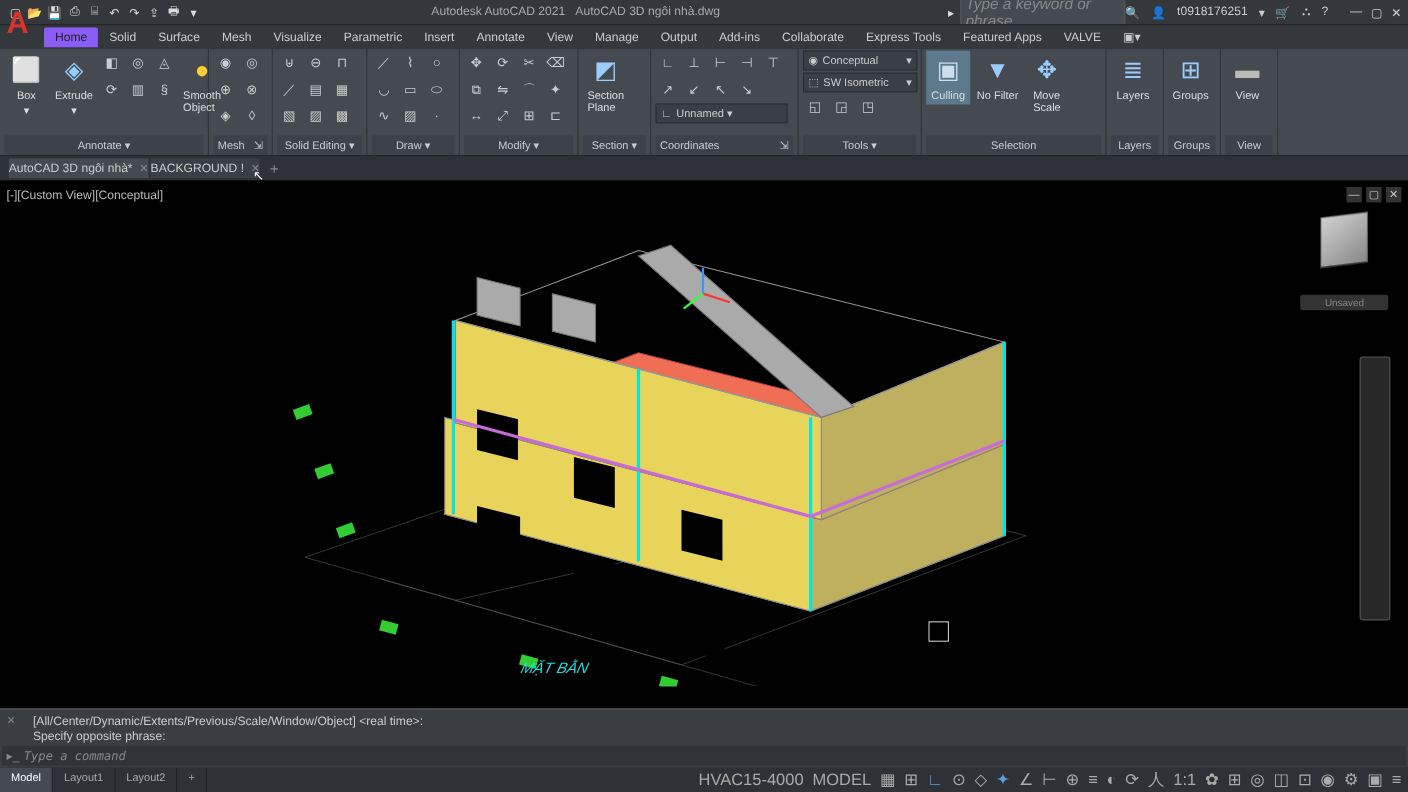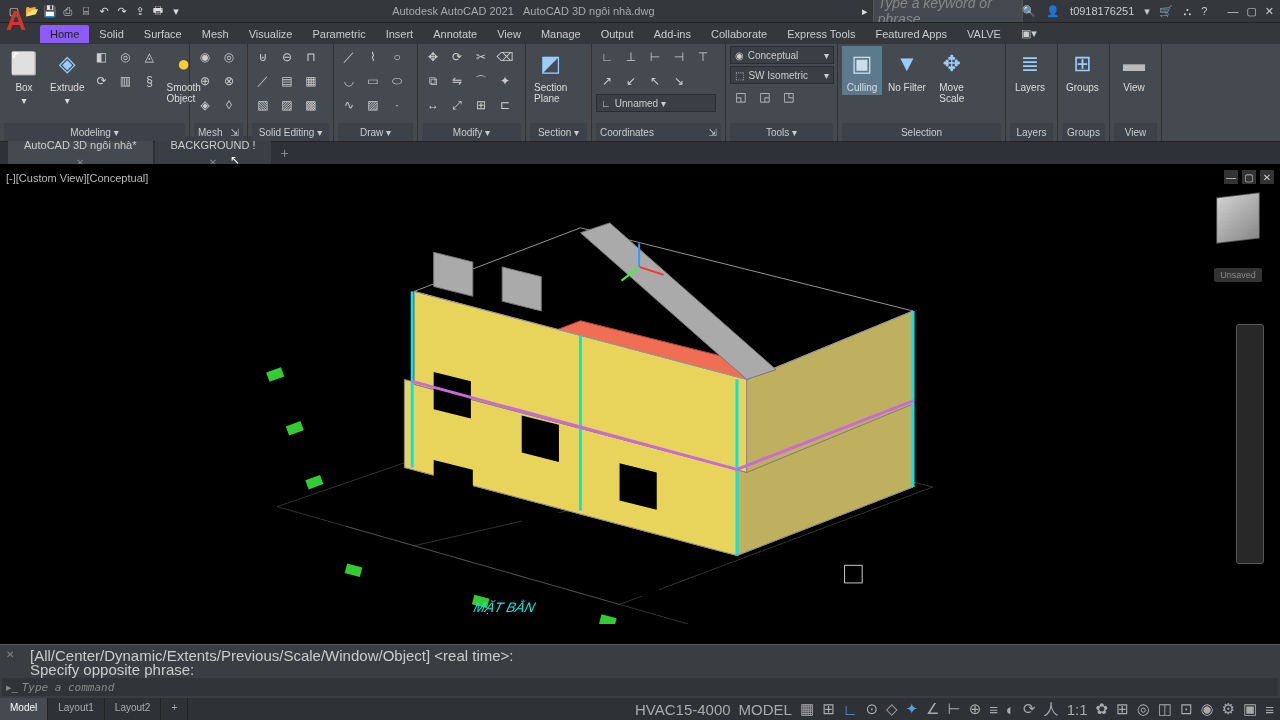--- a/index.html
+++ b/index.html
@@ -26,42 +26,42 @@
 .panel-row { display: flex; align-items: flex-start; gap: 2px; flex: 1; }
 .big-btn { display: flex; flex-direction: column; align-items: center; padding: 2px 4px; cursor: pointer; color: #ddd; font-size: 10px; gap: 2px; }
 .big-icon { width: 32px; height: 32px; display: flex; align-items: center; justify-content: center; font-size: 22px; }
 .panel-label { height: 18px; font-size: 10px; color: #ccc; text-align: center; padding: 2px 4px; background: #3d424a; cursor: pointer; display: flex; align-items: center; justify-content: center; gap: 4px; }
 .small-grid { display: grid; grid-template-columns: repeat(3, 22px); grid-auto-rows: 22px; gap: 2px; }
 .small-btn { width: 22px; height: 22px; display: flex; align-items: center; justify-content: center; color: #ccc; font-size: 12px; cursor: pointer; border: 1px solid transparent; }
 .prop-dd { background: #3a3f45; border: 1px solid #2a2d32; height: 18px; font-size: 10px; color: #ccc; padding: 0 4px; display: flex; align-items: center; cursor: pointer; }
 
 
 .file-tabs { height: 22px; background: #2e3238; display: flex; align-items: center; padding-left: 8px; }
-.file-tab { padding: 3px 16px; font-size: 11px; color: #ccc; background: #3a3f46; margin-right: 2px; display: flex; align-items: center; gap: 6px; cursor: pointer; flex-direction: column; }
+.file-tab { padding: 3px 0; font-size: 11px; color: #ccc; background: #3a3f46; margin-right: 2px; display: flex; align-items: center; gap: 6px; cursor: pointer; }
 .file-tab.active { background: #454a50; }
 .tab-close { color: #888; font-size: 10px; cursor: pointer; }
 .tab-add { width: 22px; text-align: center; color: #888; cursor: pointer; font-size: 14px; }
 .cursor-img { position: absolute; top: 153px; left: 230px; color: #fff; font-size: 12px; z-index: 100; }
 
 
 .viewport { position: absolute; top: 164px; left: 0; right: 0; bottom: 76px; background: #000; overflow: hidden; }
 .vp-label { position: absolute; top: 8px; left: 6px; color: #bbb; font-size: 11px; }
 .vp-controls { position: absolute; top: 6px; right: 6px; display: flex; gap: 4px; }
 .vp-ctrl { width: 14px; height: 14px; background: #333; color: #ccc; font-size: 10px; display: flex; align-items: center; justify-content: center; cursor: pointer; }
 .viewcube-area { position: absolute; top: 30px; right: 18px; text-align: center; }
 .viewcube { width: 48px; height: 48px; background: linear-gradient(145deg, #d0d0d0, #888); border: 1px solid #555; cursor: pointer; margin: 0 auto; transform: rotateX(15deg) rotateY(-25deg); }
-.viewcube-label { margin-top: 26px; font-size: 9px; color: #888; background: #333; padding: 2px 6px; border-radius: 2px; }
+.viewcube-label { margin-top: 26px; font-size: 9px; color: #888; background: #333; padding: 2px 22px; border-radius: 2px; }
 .navbar { position: absolute; top: 160px; right: 16px; width: 28px; height: 240px; background: rgba(80,80,80,0.5); border: 1px solid #555; border-radius: 3px; }
 
 
 .model { position: absolute; top: 10px; left: 220px; width: 760px; height: 450px; }
 
 
 .command-area { position: absolute; bottom: 22px; left: 0; right: 0; height: 54px; background: #3a3d42; border-top: 1px solid #555; }
-.cmd-history { padding: 4px 30px; font-family: "Consolas", monospace; font-size: 15px; color: #ccc; line-height: 14px; }
+.cmd-history { padding: 4px 30px; font-family: "Consolas", monospace; font-size: 11px; color: #ccc; line-height: 14px; }
 .cmd-input-row { position: absolute; bottom: 2px; left: 2px; right: 2px; height: 18px; background: #303338; display: flex; align-items: center; padding: 0 4px; gap: 4px; }
 .cmd-close { position: absolute; left: 6px; top: 4px; color: #888; font-size: 10px; cursor: pointer; }
 .cmd-prompt { color: #888; font-size: 11px; }
 .cmd-input { flex: 1; font-family: "Consolas", monospace; font-size: 11px; color: #888; font-style: italic; }
 
 
 .statusbar { position: absolute; bottom: 0; left: 0; right: 0; height: 22px; background: #2e3136; display: flex; align-items: center; color: #aaa; font-size: 10px; }
 .layout-tabs { display: flex; height: 100%; }
 .layout-tab { padding: 4px 10px; cursor: pointer; border-right: 1px solid #222; }
 .layout-tab.active { background: #454a50; color: #fff; }
@@ -148,21 +148,21 @@
         <div class="small-btn">⟳</div>
         <div class="small-btn">▥</div>
         <div class="small-btn">§</div>
       </div>
       <div class="big-btn">
         <div class="big-icon" style="color:#fc3">●</div>
         <span style="white-space:pre">Smooth
 Object</span>
       </div>
     </div>
-    <div class="panel-label">Modeling ▾</div>
+    <div class="panel-label">Annotate ▾</div>
   </div>
 
   <div class="ribbon-panel" style="width:58px">
     <div class="panel-row">
         <div class="small-grid" style="grid-template-columns:repeat(2,22px)">
       <div class="small-btn">◉</div>
       <div class="small-btn">◎</div>
       <div class="small-btn">⊕</div>
       <div class="small-btn">⊗</div>
       <div class="small-btn">◈</div>

